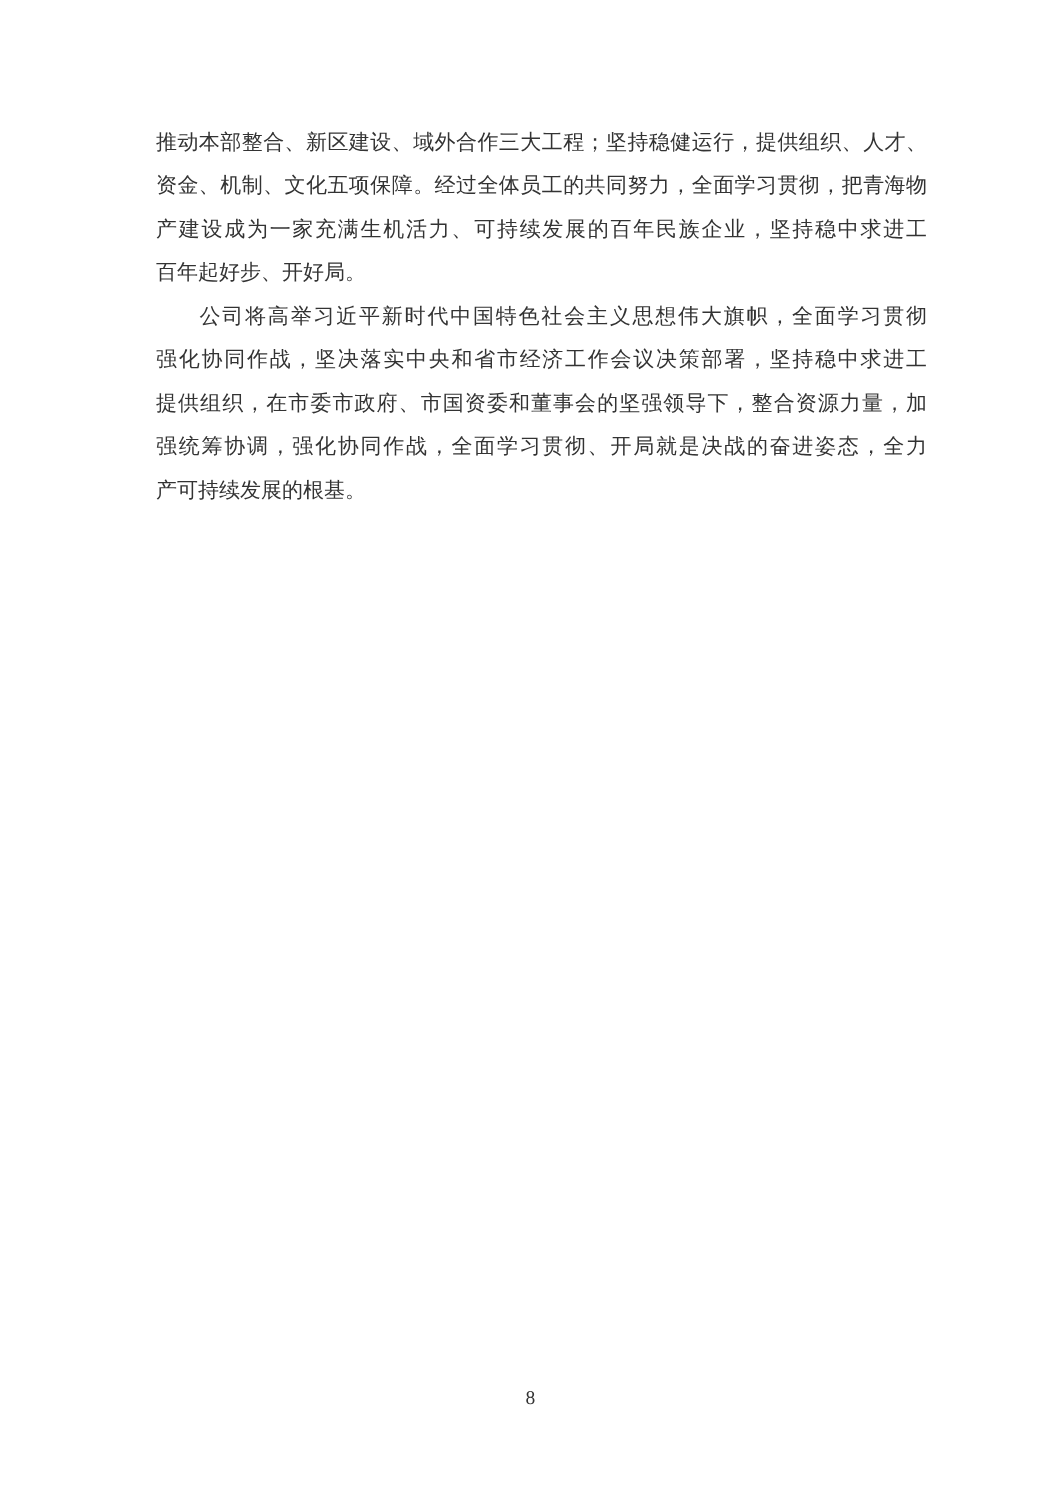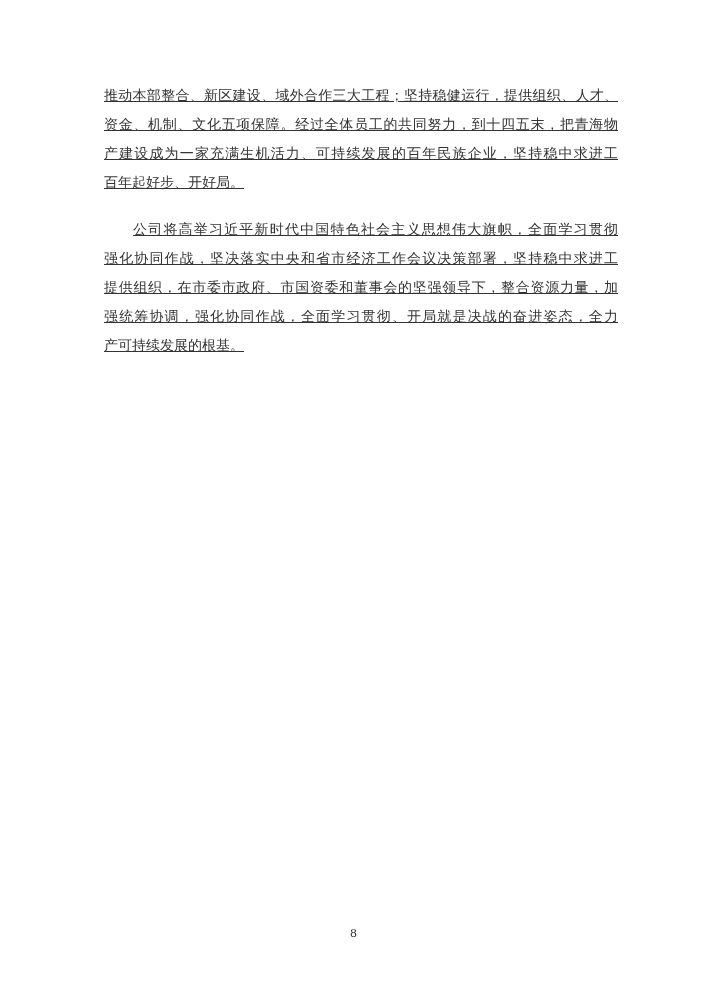--- a/index.html
+++ b/index.html
@@ -18,24 +18,22 @@
   }
   .content {
     position: absolute;
     left: 104px;
     top: 81px;
     width: 514px;
   }
   .paragraph {
     margin: 0;
     padding: 0;
-    text-decoration: underline;
   }
   .paragraph + .paragraph {
-    margin-top: 18px;
   }
   .line {
     height: 29px;
     line-height: 29px;
     font-size: 14px;
     white-space: nowrap;
     text-align: justify;
     text-align-last: justify;
     -moz-text-align-last: justify;
     overflow: hidden;
@@ -62,21 +60,21 @@
   }
 </style>
 </head>
 <body>
 
 <div class="page">
   <div class="content">
 
     <div class="paragraph">
       <div class="line">推动本部整合、新区建设、域外合作三大工程；坚持稳健运行，提供组织、人才、</div>
-      <div class="line">资金、机制、文化五项保障。经过全体员工的共同努力，到十四五末，把青海物</div>
+      <div class="line">资金、机制、文化五项保障。经过全体员工的共同努力，全面学习贯彻，把青海物</div>
       <div class="line">产建设成为一家充满生机活力、可持续发展的百年民族企业，坚持稳中求进工</div>
       <div class="line last">百年起好步、开好局。</div>
     </div>
 
     <div class="paragraph">
       <div class="line indent">公司将高举习近平新时代中国特色社会主义思想伟大旗帜，全面学习贯彻</div>
       <div class="line">强化协同作战，坚决落实中央和省市经济工作会议决策部署，坚持稳中求进工</div>
       <div class="line">提供组织，在市委市政府、市国资委和董事会的坚强领导下，整合资源力量，加</div>
       <div class="line">强统筹协调，强化协同作战，全面学习贯彻、开局就是决战的奋进姿态，全力</div>
       <div class="line last">产可持续发展的根基。</div>

